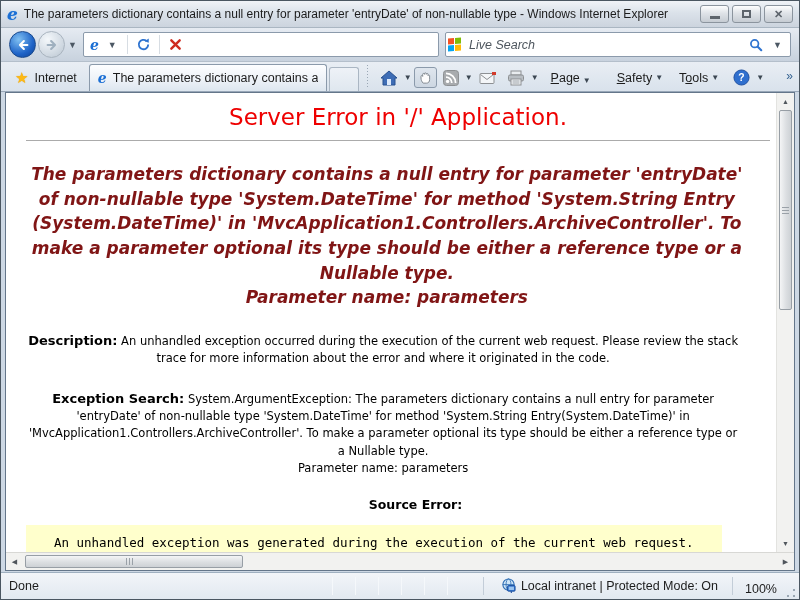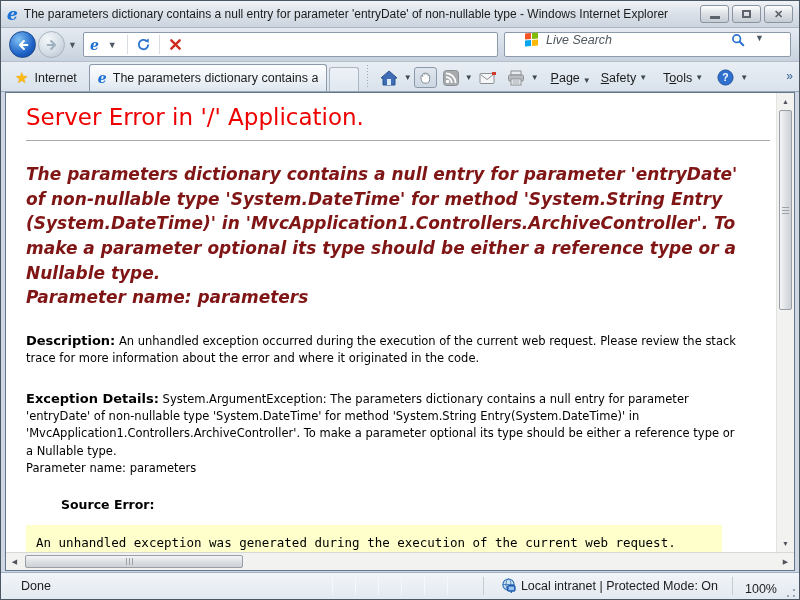--- a/index.html
+++ b/index.html
@@ -39,22 +39,22 @@
   .addr-wrap{
     flex:1; height:25px; background:#fff; border:1px solid #8headd; border:1px solid #8b9aab;
     border-radius:2px; display:flex; align-items:center; padding:0 4px; margin-right:6px;
   }
   .page-ico{ font-family:"DejaVu Serif", serif; font-style:italic; font-weight:bold; color:#1b6fd4;
     font-size:14px; margin:0 6px 0 2px; }
   .url{ flex:1; font-size:12.5px; white-space:nowrap; overflow:hidden; }
   .url .host{ color:#000; } .url .path{ color:#8a8a8a; }
   .addr-sep{ width:1px; height:19px; background:#d7dde3; margin:0 4px; }
   .search-wrap{
-    width:287px; height:25px; background:#fff; border:1px solid #8b9aab; border-radius:2px;
-    display:flex; padding:0 20px;
+    width:346px; height:25px; background:#fff; border:1px solid #8b9aab; border-radius:2px;
+    display:flex; align-items:center; padding:0 2px;
   }
   .winflag{ width:14px; height:14px; display:grid; grid-template-columns:6px 6px; grid-template-rows:6px 6px;
     gap:1px; transform:skewY(-4deg); margin-right:7px; }
   .winflag i{ display:block; } 
   .wf1{background:#f35325}.wf2{background:#81bc06}.wf3{background:#05a6f0}.wf4{background:#ffba08}
   .search-ph{ flex:1; font-size:12.5px; font-style:italic; color:#4e5альный; color:#4e565e; }
   
   .tabsbar{
     height:30px; flex:0 0 30px; display:flex; align-items:flex-end; padding:0 6px 0 8px;
     background:linear-gradient(#e9eef4,#d9e2ec);
@@ -75,21 +75,21 @@
   .cmdbar{ display:flex; align-items:center; gap:2px; padding-bottom:3px; margin-left:2px; flex:1;}
   .cmd{ display:flex; align-items:center; gap:3px; font-size:12.5px; color:#1c1c1c; padding:2px 4px; }
   .caret{ font-size:8px; color:#3c4document; color:#3c4752; }
   .hand-btn{ border:1px solid #8b9aab; border-radius:3px; background:linear-gradient(#dfe6ee,#cdd7e2); padding:2px 3px; }
   .menu-key{ text-decoration:underline; }
   .chevron{ color:#33608f; font-size:12px; align-self:flex-start; margin:2px 0 0 auto; }
   svg{ display:block; }
   
   .content-wrap{ flex:1 1 auto; display:flex; flex-direction:column; padding:0 4px; background:#cdd8e4; min-height:0;}
   .content-frame{ flex:1; border:1px solid #64768a; background:#fff; display:flex; flex-direction:column; min-height:0;}
-  .content-row{ flex:1; display:flex; min-height:0; }
+  .content-row{ flex:1; display:flex; min-height:0;text-align:center; }
   .page{ flex:1; padding:2px 6px 0 20px; overflow:hidden; font-family:"DejaVu Sans", sans-serif; color:#000;}
   .page h1{ color:var(--heading_red,#ee0000); font-size:23px; font-weight:500; margin-top:9px; letter-spacing:0; }
   .page hr{ border:none; border-top:1px solid #ababab; margin:10px 0 0 0; }
   .err-msg{ margin-top:21px; color:var(--error_maroon,#801515); font-size:17px; font-weight:bold; font-style:italic;
     line-height:1.45; width:97%; }
   .err-param{ display:block; }
   .para{ font-size:11.5px; line-height:1.5; margin-top:21px; width:96%; }
   .para b{ font-size:13px; }
   .block-line{ display:block; }
   .sec-h{ font-size:12.5px; font-weight:bold; margin-top:20px;margin-left:35px; }
@@ -104,21 +104,21 @@
     background:repeating-linear-gradient(#9aa1a8 0 1px, transparent 1px 3px); height:8px;}
   .v-track{ flex:1; } 
   .hscroll{ flex:0 0 17px; background:#f2f2f0; border-top:1px solid #d8d8d5; display:flex; align-items:center;}
   .h-thumb{ height:13px; width:218px; border:1px solid #979ea5; border-radius:2px;
     background:linear-gradient(#f4f5f6,#dcdfe2 55%,#cdd1d5); position:relative; margin-left:2px;}
   .h-thumb::after{ content:""; position:absolute; top:2px; bottom:2px; left:100px; width:8px;
     background:repeating-linear-gradient(90deg,#9aa1a8 0 1px, transparent 1px 3px);}
   .h-track{ flex:1; }
   
   .statusbar{
-    height:27px; flex:0 0 27px; display:flex; align-items:center; padding:0 2px 0 20px;
+    height:27px; flex:0 0 27px; display:flex; align-items:center; padding:0 2px 0 8px;
     background:linear-gradient(#f2f5f9,#e2e9f0); border-top:1px solid #9fb0c0; margin-top:1px;
     font-size:12.5px; color:#1c1c1c;
   }
   .sb-done{ flex:0 0 auto; }
   .sb-space{ flex:1; }
   .sb-sep{ width:1px; height:18px; background:#c3cdd8; border-right:1px solid #f5f8fb; margin-left:22px; }
   .sb-zone{ display:flex; align-items:center; gap:4px; padding:0 14px 0 16px; border-left:1px solid #c3cdd8; margin-left:35px; height:18px;}
   .sb-zoom{ display:flex; align-items:center; gap:5px; border-left:1px solid #c3cdd8; padding:0 6px 0 12px; height:18px;flex-direction:column;}
   .grip{ width:12px; height:12px; margin-left:2px; align-self:flex-end;
     background:
@@ -245,21 +245,21 @@
           <line x1="5.5" y1="11" x2="12.5" y2="11" stroke="#9aa0a6"></line>
           <line x1="5.5" y1="13" x2="12.5" y2="13" stroke="#9aa0a6"></line>
         </svg>
       </span>
       <span class="caret">▼</span>
 
       <span class="cmd" style="margin-left:6px;align-items:flex-end;">
         <span><span></span><span class="menu-key">P</span><span>age</span></span>
         <span class="caret">▼</span>
       </span>
-      <span class="cmd" style="margin-left:0;justify-content:flex-end;">
+      <span class="cmd" style="margin-left:16px;justify-content:flex-end;">
         <span><span></span><span class="menu-key">S</span><span>afety</span></span>
         <span class="caret">▼</span>
       </span>
       <span class="cmd" style="margin-left:6px;">
         <span><span>T</span><span class="menu-key">o</span><span>ols</span></span>
         <span class="caret">▼</span>
       </span>
       <span class="cmd" style="margin-left:4px;">
         <svg width="17" height="17" viewBox="0 0 18 18">
           <circle cx="9" cy="9" r="8" fill="#2f6fce" stroke="#1e4f9e"></circle>
@@ -279,21 +279,21 @@
           <hr>
           <div class="err-msg">
             <span>The parameters dictionary contains a null entry for parameter 'entryDate' of non-nullable type 'System.DateTime' for method 'System.String Entry (System.DateTime)' in 'MvcApplication1.Controllers.ArchiveController'. To make a parameter optional its type should be either a reference type or a Nullable type.</span>
             <span class="err-param">Parameter name: parameters</span>
           </div>
           <div class="para">
             <b>Description:</b>
             <span>An unhandled exception occurred during the execution of the current web request. Please review the stack trace for more information about the error and where it originated in the code.</span>
           </div>
           <div class="para">
-            <b>Exception Details:</b>
+            <b>Exception Search:</b>
             <span>System.ArgumentException: The parameters dictionary contains a null entry for parameter 'entryDate' of non-nullable type 'System.DateTime' for method 'System.String Entry(System.DateTime)' in 'MvcApplication1.Controllers.ArchiveController'. To make a parameter optional its type should be either a reference type or a Nullable type.</span>
             <span class="block-line">Parameter name: parameters</span>
           </div>
           <div class="sec-h">Source Error:</div>
           <div class="src-box">An unhandled exception was generated during the execution of the current web request.
 Information regarding the origin and location of the exception can be identified using the
 exception stack trace below.</div>
 
         </div>
         <div class="vscroll">

